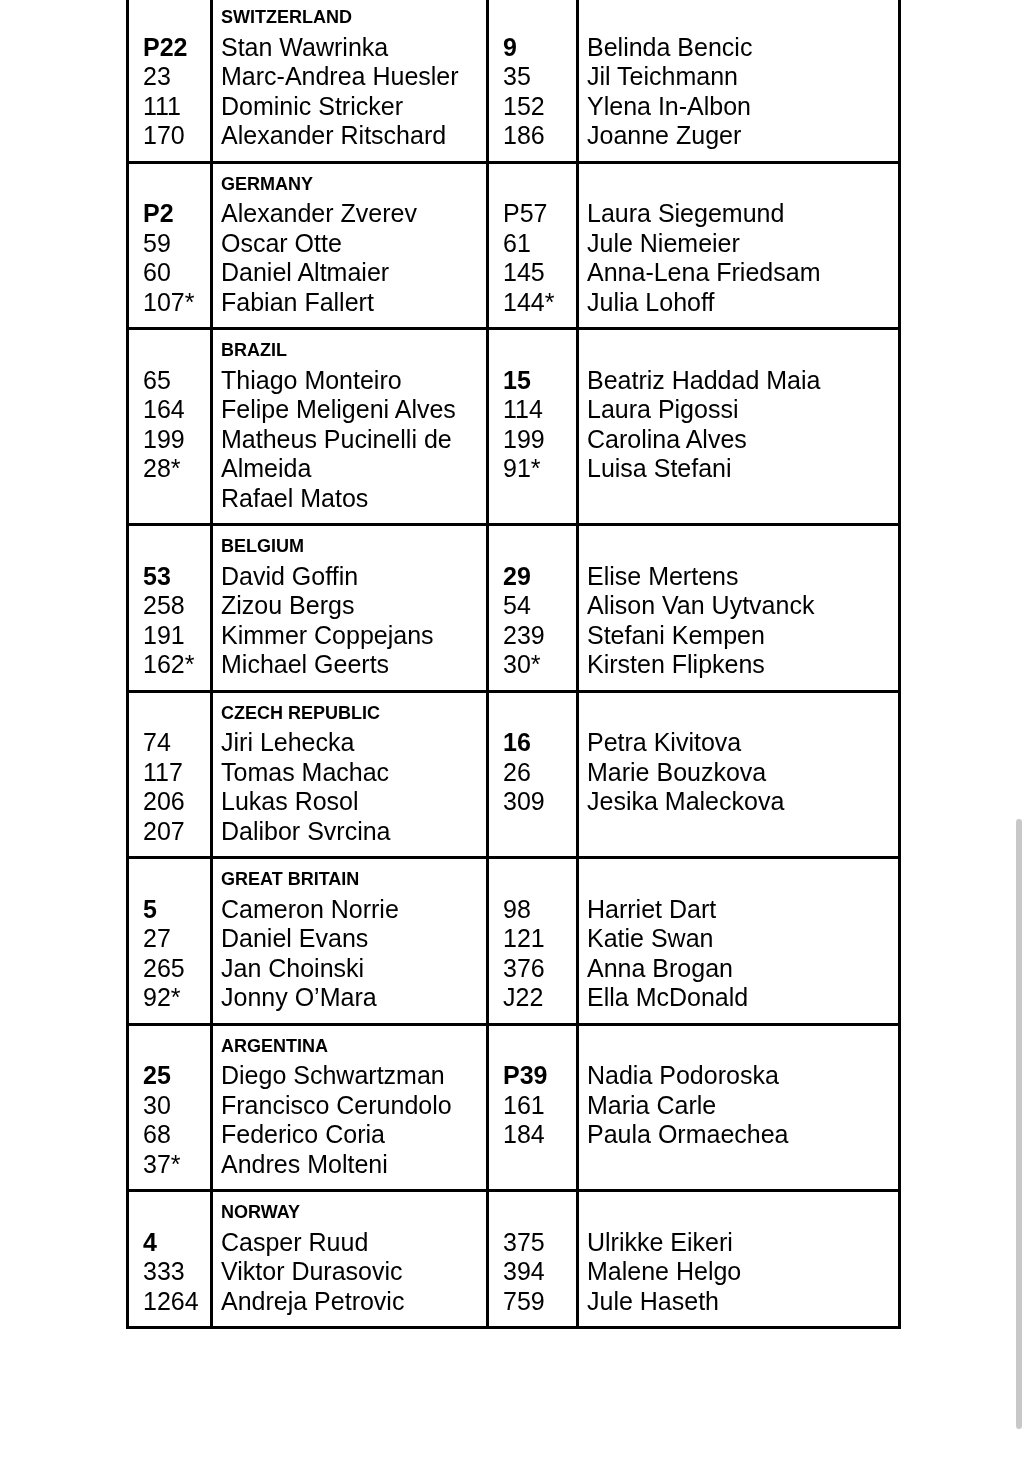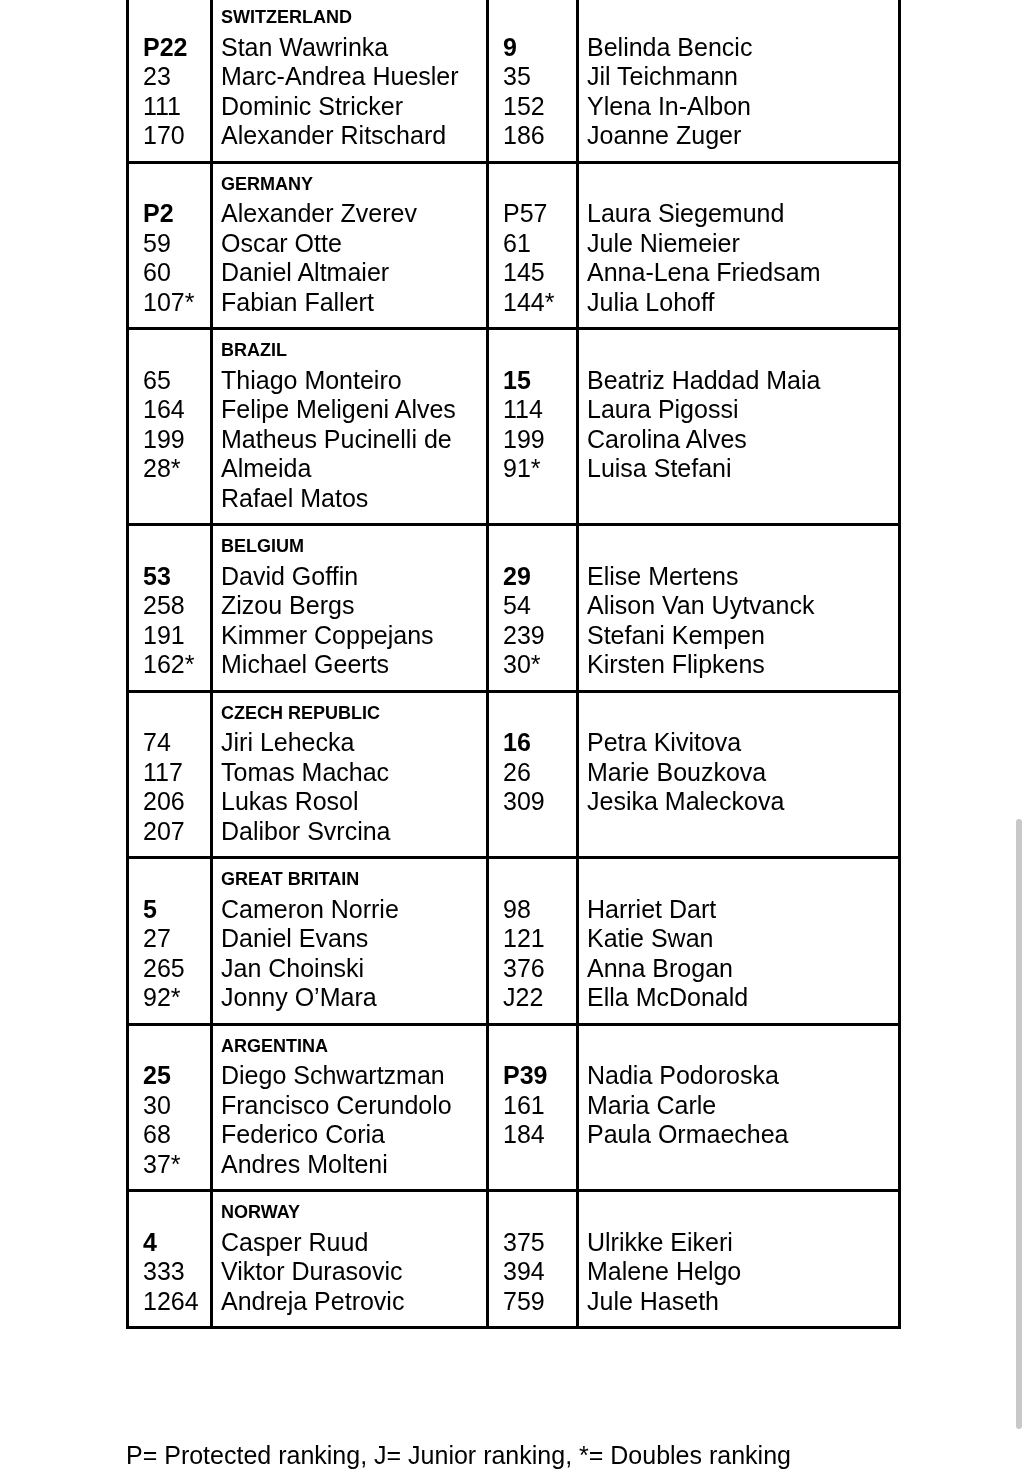--- a/index.html
+++ b/index.html
@@ -389,16 +389,15 @@
               <div class="spacer-line"></div>
               <div>Ulrikke Eikeri</div>
               <div>Malene Helgo</div>
               <div>Jule Haseth</div>
             </div>
           </td>
         </tr>
       </tbody>
   </table>
 
-  <div class="footnote">P= Protected ranking, J= Junior ranking, *= Doubles ranking</div>
 
   <div class="scrollbar"></div>
 </div>
 
 </body></html>

